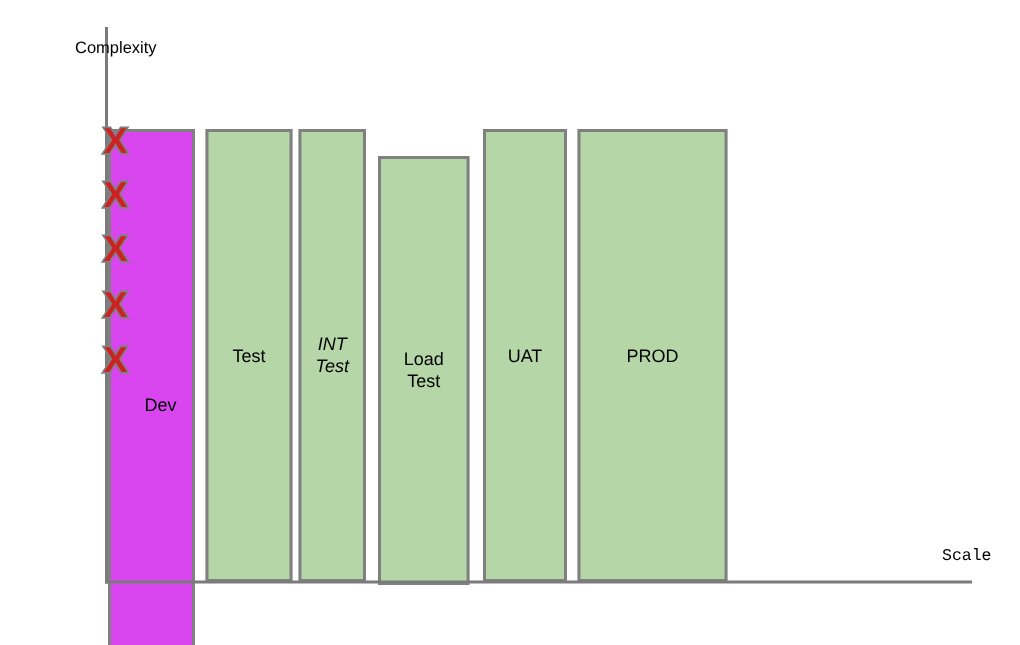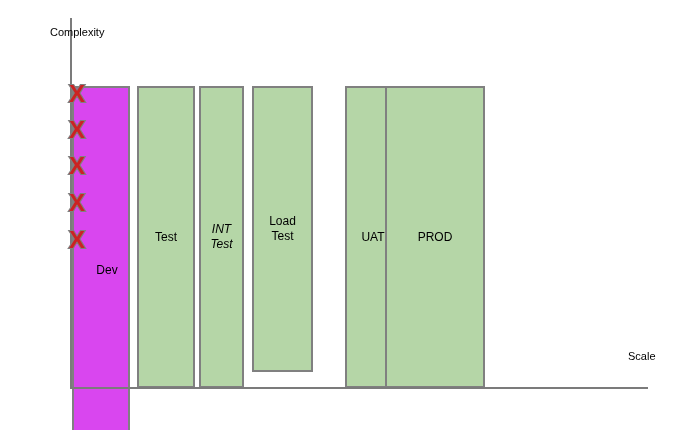--- a/index.html
+++ b/index.html
@@ -41,21 +41,22 @@
     white-space: nowrap;
     line-height: 13px;
     margin-left: 40px;
   }
   .axis-label.y-label {
     left: 10px;
     top: 26px;
   }
   .axis-label.x-label {
     left: 588px;
-    top: 350px;
+    top: 365px;
+    font-family: Liberation Mono, monospace;
   }
   
   .bar {
     position: absolute;
     box-sizing: border-box;
     background: #b5d6a7;
     border: 2px solid #808080;
     display: flex;
     align-items: center;
     justify-content: center;
@@ -93,25 +94,25 @@
       <div class="bar" style="left: 72px; top: 86px; width: 58px; height: 368px; background: #d946ef; border-color: rgb(128, 128, 128); justify-content: center;">
         <div class="bar-label shift-right">Dev</div>
       </div>
       <div class="bar" style="left: 137px; top: 86px; width: 58px; height: 302px; background: rgb(181, 214, 167); border-color: rgb(128, 128, 128);">
         <div class="bar-label">Test</div>
       </div>
       <div class="bar" style="left: 199px; top: 86px; width: 45px; height: 302px; background: rgb(181, 214, 167); border-color: rgb(128, 128, 128); font-style: italic;">
         <div class="bar-label">INT
 Test</div>
       </div>
-      <div class="bar" style="left: 252px; top: 86px; width: 61px; height: 286px; background: rgb(181, 214, 167); border-color: rgb(128, 128, 128);">
+      <div class="bar" style="left: 252px; top: 104px; width: 61px; height: 286px; background: rgb(181, 214, 167); border-color: rgb(128, 128, 128);">
         <div class="bar-label">Load
 Test</div>
       </div>
-      <div class="bar" style="left: 322px; top: 86px; width: 56px; height: 302px; background: rgb(181, 214, 167); border-color: rgb(128, 128, 128); margin-left: 23px;">
+      <div class="bar" style="left: 322px; top: 86px; width: 56px; height: 302px; background: rgb(181, 214, 167); border-color: rgb(128, 128, 128);">
         <div class="bar-label">UAT</div>
       </div>
       <div class="bar" style="left: 385px; top: 86px; width: 100px; height: 302px; background: rgb(181, 214, 167); border-color: rgb(128, 128, 128);">
         <div class="bar-label">PROD</div>
       </div>
     </div>
 
   <div class="axis-v"></div>
   <div class="axis-h"></div>
 

